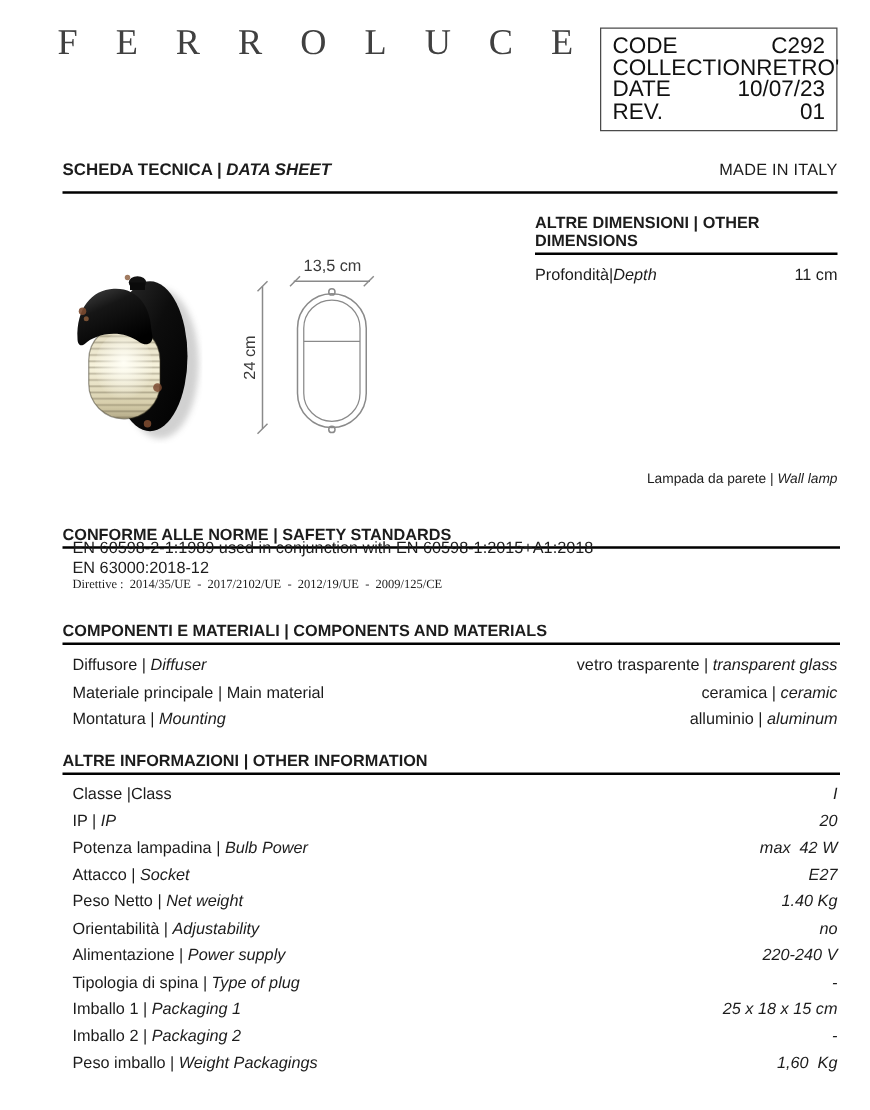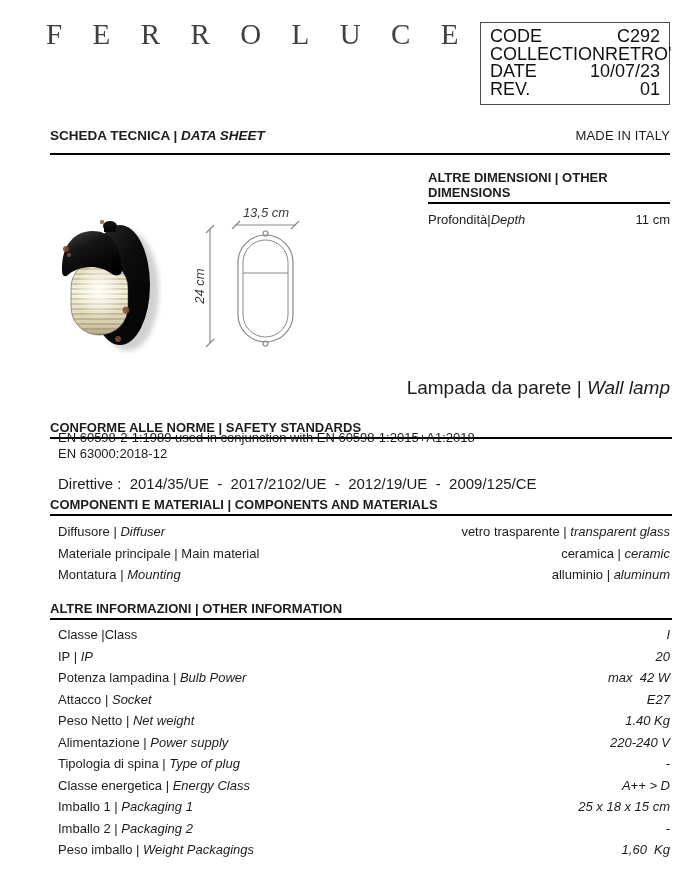--- a/index.html
+++ b/index.html
@@ -47,39 +47,39 @@
   .dim-heading {
     font-weight:bold; font-size:13px;
     padding-bottom:2px; border-bottom:2px solid #000;
   }
   .dim-row {
     margin-top:8px; display:flex; justify-content:space-between; font-size:13px;
   }
 
   
   .photo-wrap   { position:absolute; left:58px;  top:213px; width:104px; height:142px; }
-  .drawing-wrap { position:absolute; left:195px; top:200px; width:145px; height:160px;font-style:italic; }
+  .drawing-wrap { position:absolute; left:195px; top:200px; width:145px; height:160px; }
   .caption {
-    position:absolute; right:26px; top:377px; font-size:19px; white-space:nowrap;
+    position:absolute; right:26px; top:377px; font-size:11px; white-space:nowrap;
   }
 
   
   .section-heading {
     position:absolute; left:50px; width:622px;
     font-weight:bold; font-size:13px;
     padding-bottom:2px; border-bottom:2px solid #000;
   }
   .h-safety     { top:420px; }
   .h-components { top:497px; }
   .h-otherinfo  { top:601px; }
 
   
   .safety-body { position:absolute; left:58px; top:430px; width:612px; }
   .safety-line { font-size:13px; line-height:16px; }
-  .directives  { margin-top:13px; font-size:15px; white-space:pre-wrap; }
+  .directives  { margin-top:0; font-size:10px; white-space:pre-wrap;font-family:Liberation Serif, serif; }
 
   
   .components-rows { position:absolute; left:58px; top:524px; width:612px; }
   .comp-row {
     display:flex; justify-content:space-between; align-items:baseline;
     height:21.5px; font-size:13px;
   }
 
   
   .otherinfo-rows { position:absolute; left:58px; top:627px; width:612px; }
@@ -264,35 +264,35 @@
     <div class="oi-row">
       <span><span>Attacco | </span><span class="italic">Socket</span></span>
       <span class="oi-value">E27</span>
     </div>
 
     <div class="oi-row">
       <span><span>Peso Netto | </span><span class="italic">Net weight</span></span>
       <span class="oi-value">1.40 Kg</span>
     </div>
 
+    <div class="oi-row">
+      <span><span>Orientabilità | </span><span class="italic">Adjustability</span></span>
+      <span class="oi-value">no</span>
+    </div>
 
     <div class="oi-row">
       <span><span>Alimentazione | </span><span class="italic">Power supply</span></span>
       <span class="oi-value">220-240 V</span>
     </div>
 
     <div class="oi-row">
       <span><span>Tipologia di spina | </span><span class="italic">Type of plug</span></span>
       <span class="oi-value">-</span>
     </div>
 
-    <div class="oi-row">
-      <span><span>Classe energetica | </span><span class="italic">Energy Class</span></span>
-      <span class="oi-value">A++ &gt; D</span>
-    </div>
 
     <div class="oi-row">
       <span><span>Imballo 1 | </span><span class="italic">Packaging 1</span></span>
       <span class="oi-value">25 x 18 x 15 cm</span>
     </div>
 
     <div class="oi-row">
       <span><span>Imballo 2 | </span><span class="italic">Packaging 2</span></span>
       <span class="oi-value">-</span>
     </div>

